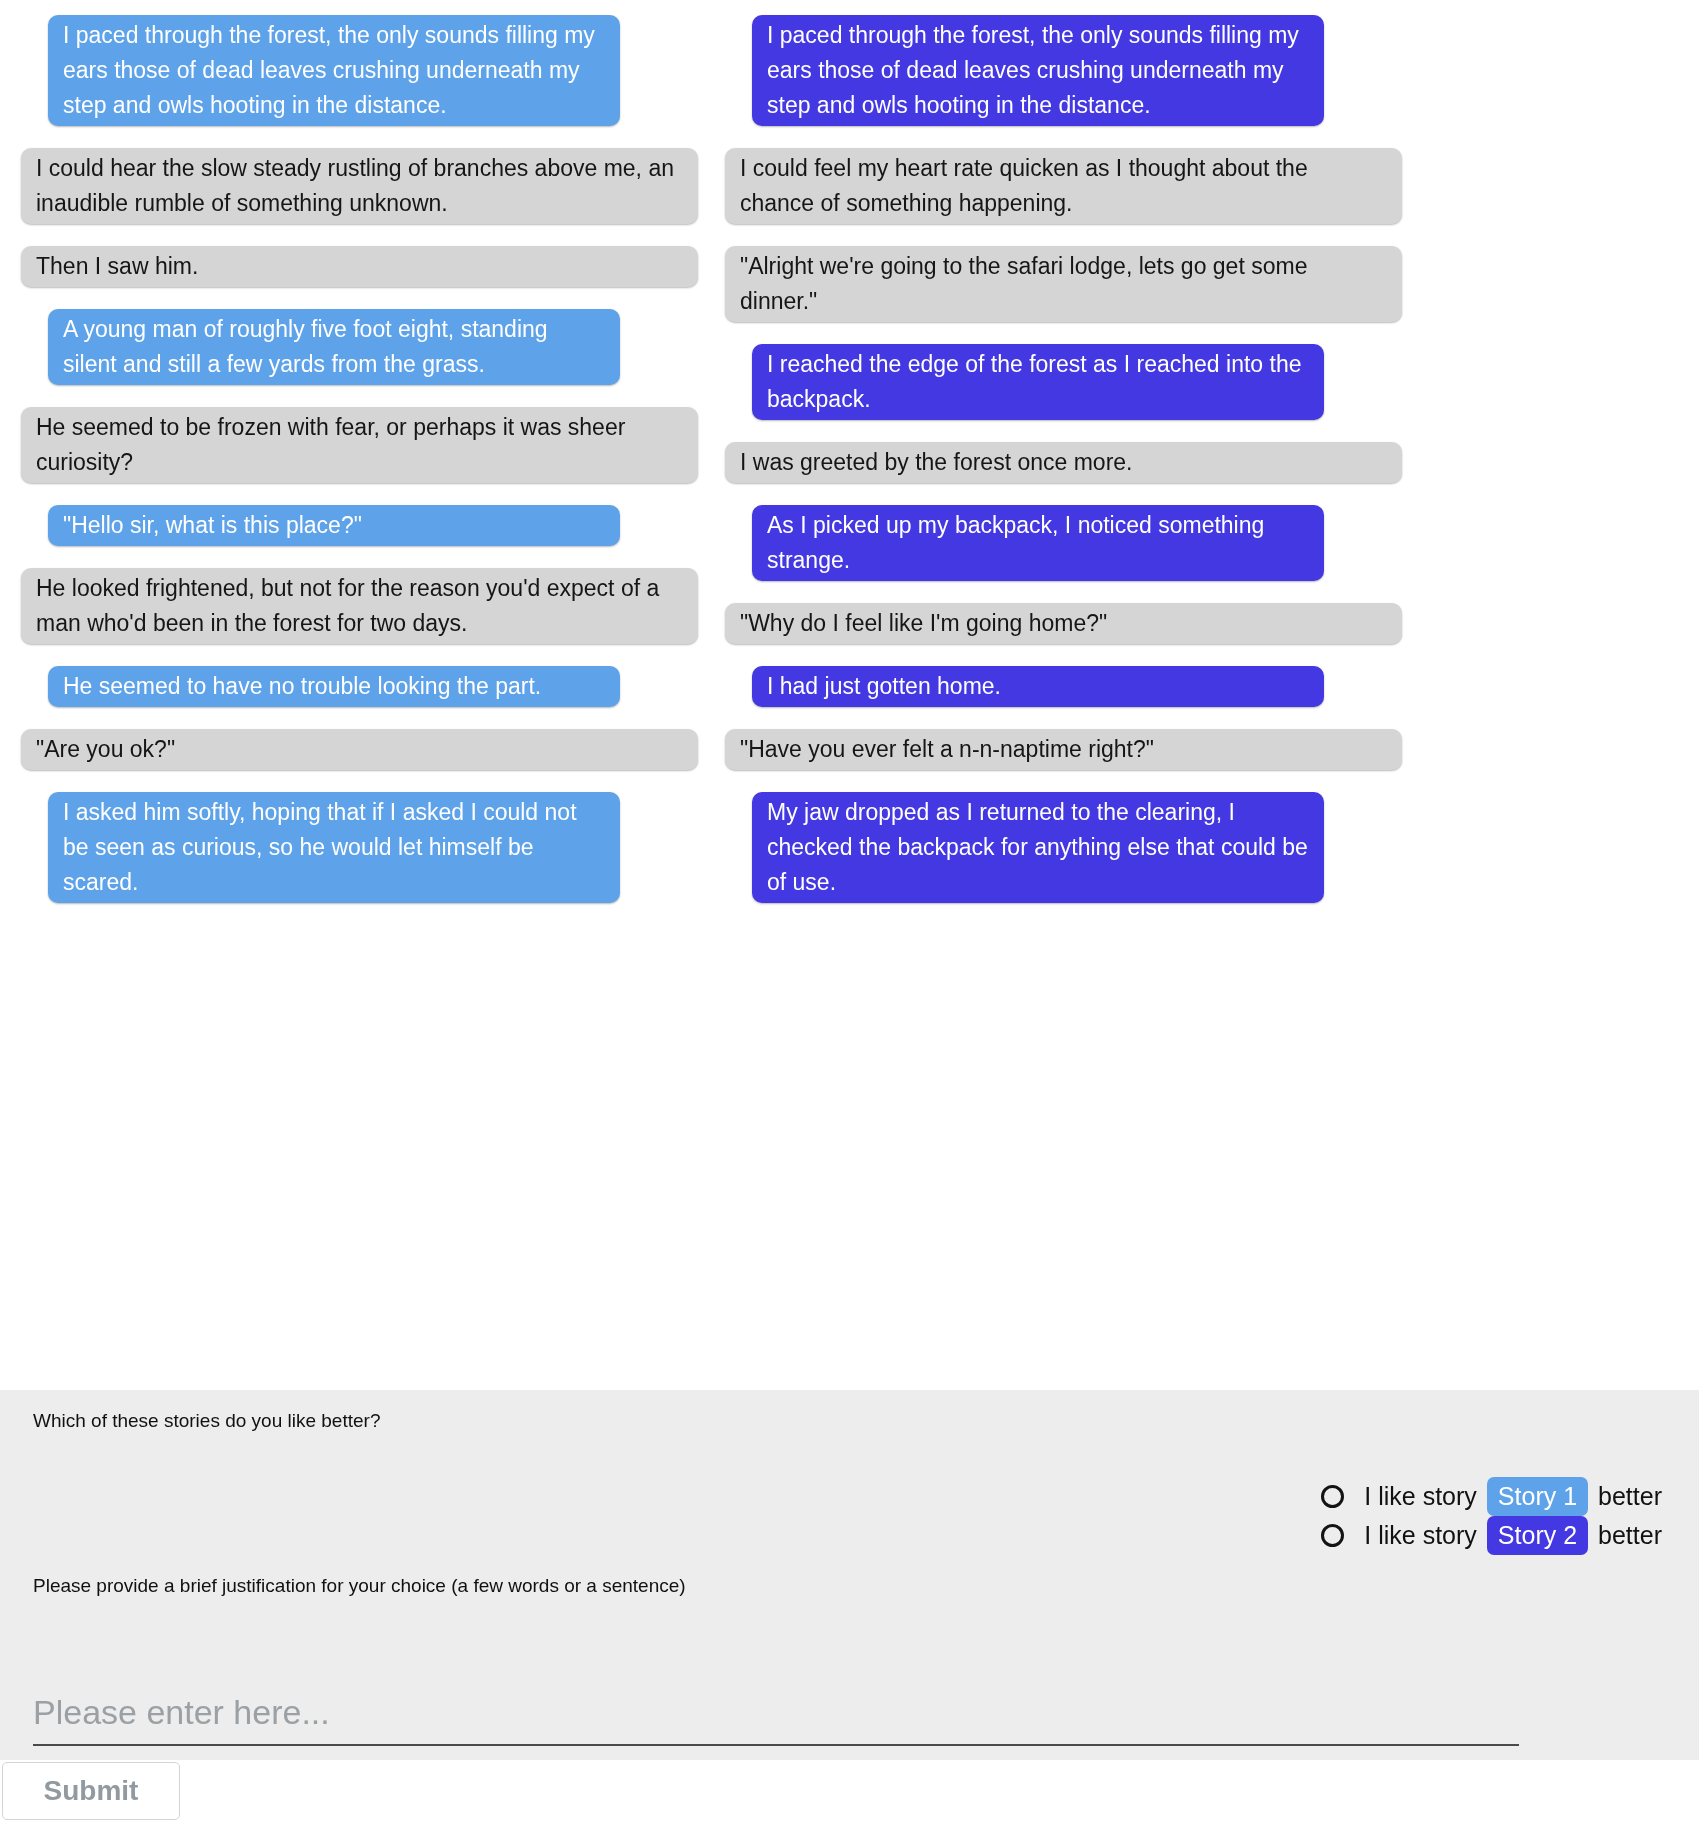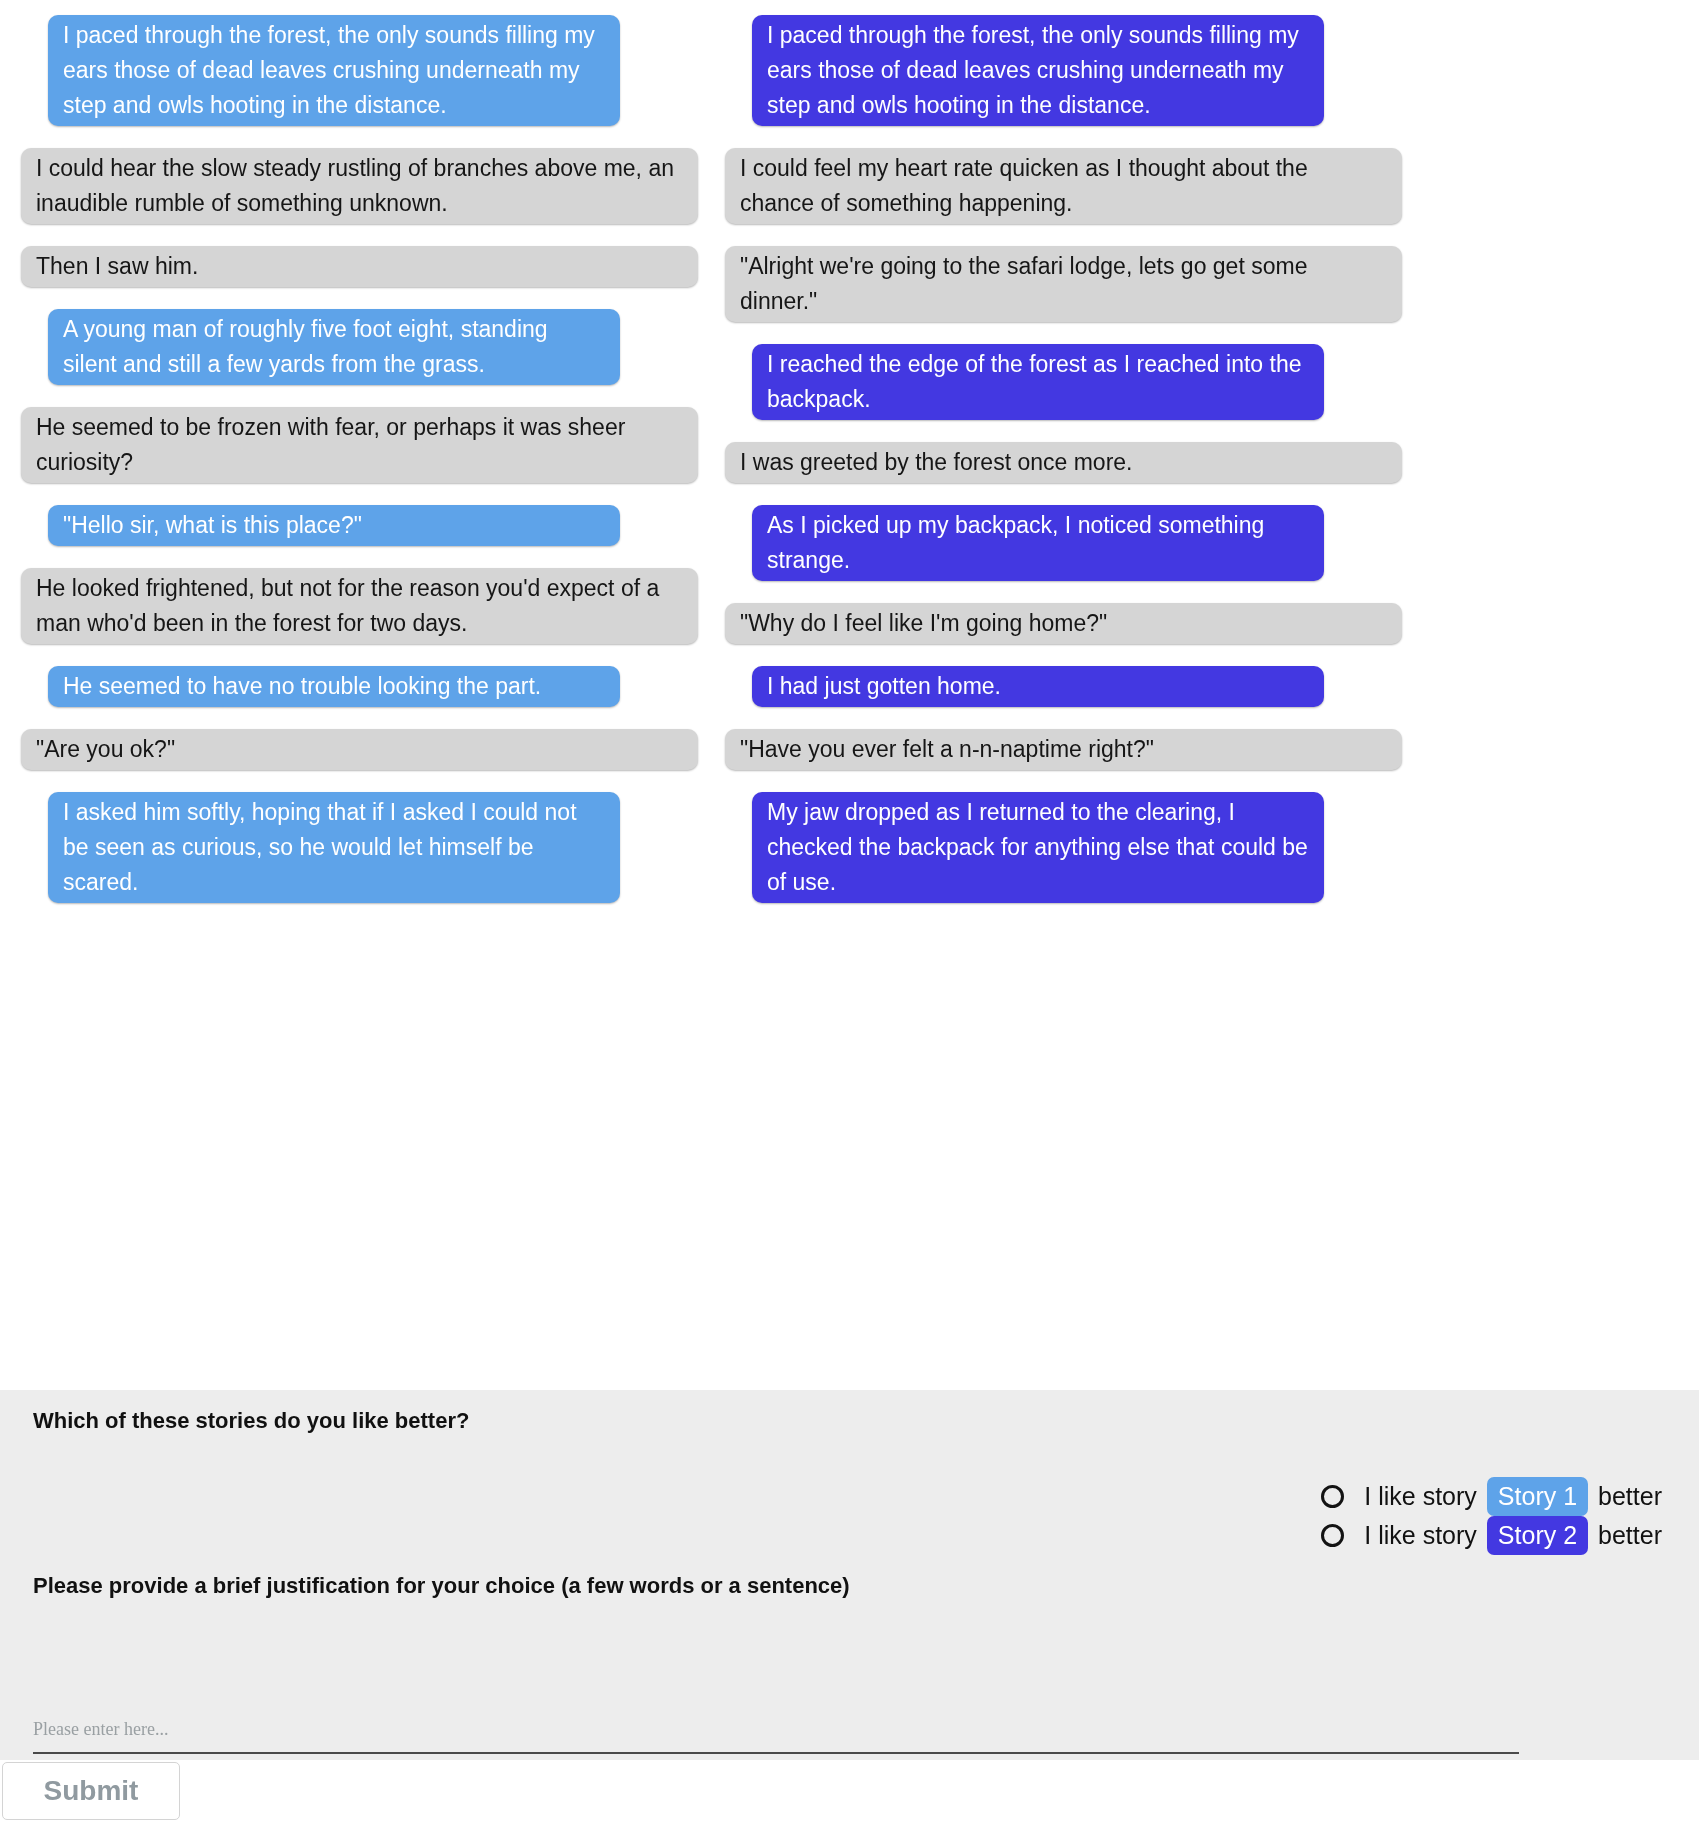--- a/index.html
+++ b/index.html
@@ -46,22 +46,22 @@
     background: var(--c-reply);
     color: #161616;
   }
   .form-panel {
     height: 370px;
     box-sizing: border-box;
     background: var(--c-panel);
     padding: 16px 33px 0 33px;
   }
   .question {
-    font-size: 22px;
-    font-weight: bold;
+    font-size: 19px;
+    font-weight: normal;
     color: #111111;
     line-height: 29px;
   }
   .radio-row {
     display: flex;
     align-items: flex-end;
     margin-top: 42px;
     padding-left: 22px;
     flex-direction: column;
   }
@@ -90,30 +90,30 @@
     color: #ffffff;
     padding: 5px 11px;
     border-radius: 7px;
     margin: 0 6px;
   }
   .badge-1 { background: var(--c-story1); }
   .badge-2 { background: var(--c-story2); }
   .justification { margin-top: 16px; }
   .justification-input {
     display: block;
-    margin-top: 119px;
+    margin-top: 93px;
     width: 1486px;
     background: transparent;
     border: none;
     border-bottom: 2px solid #4a4a4a;
-    font-size: 18px;
+    font-size: 34px;
     padding: 0 0 12px 0;
     color: #333333;
     outline: none;
-    font-family: Liberation Serif, serif;
+    font-family: Liberation Sans, sans-serif;
   }
   .justification-input::placeholder { color: #9aa0a3; opacity: 1; }
   .submit {
     display: block;
     margin: 2px 0 0 2px;
     width: 178px;
     height: 58px;
     background: #ffffff;
     border: 1px solid #d4d4d4;
     border-radius: 5px;

